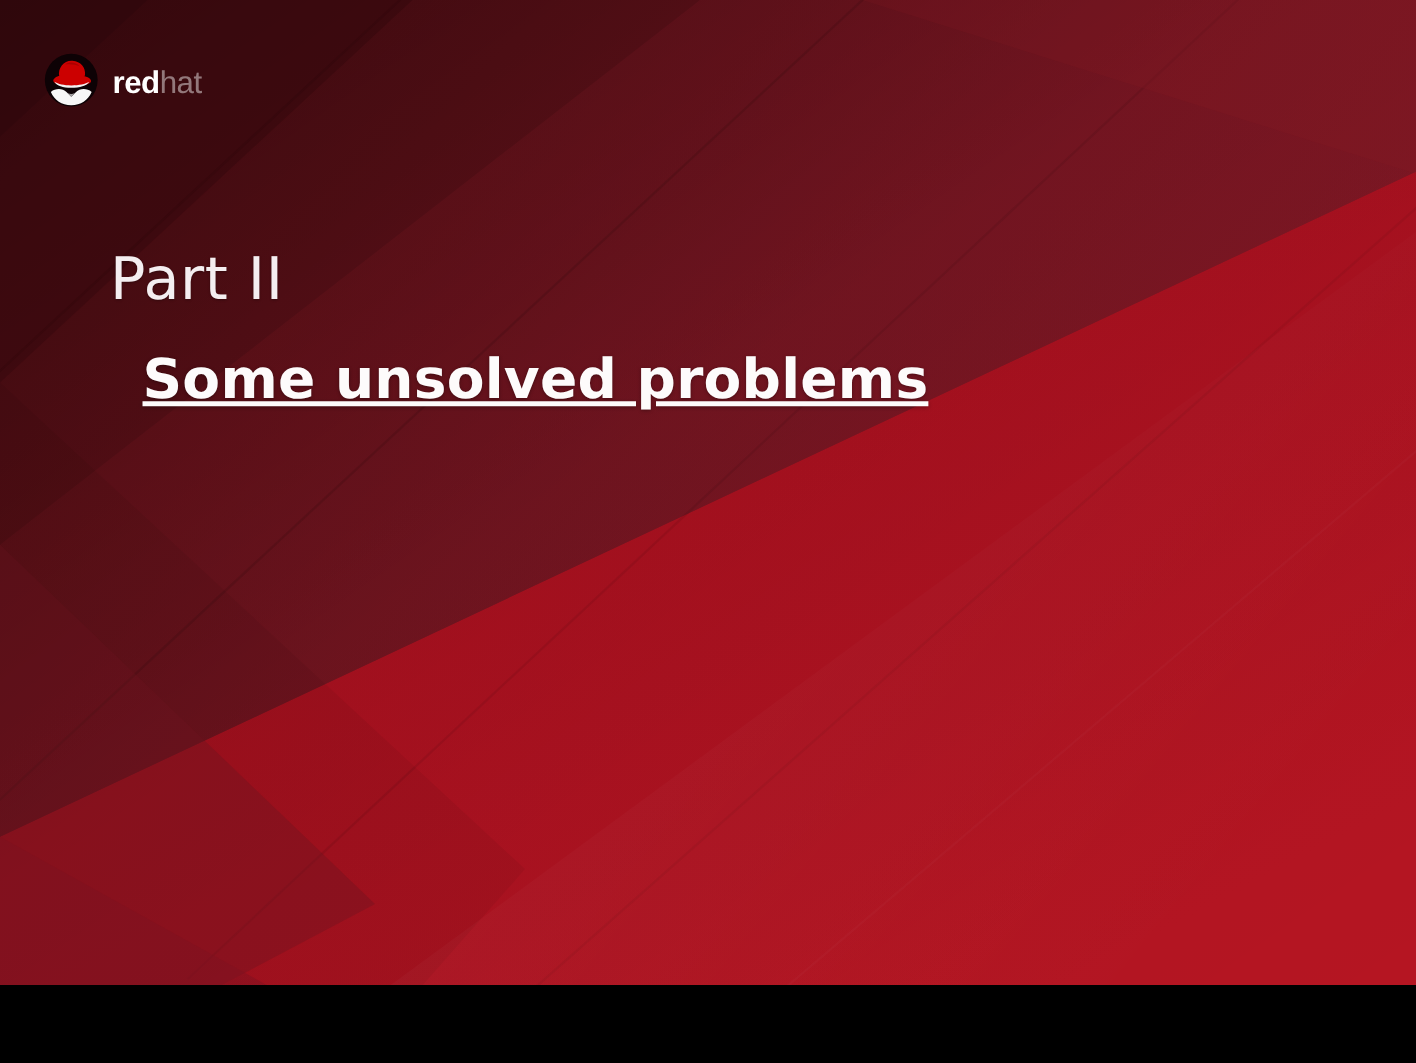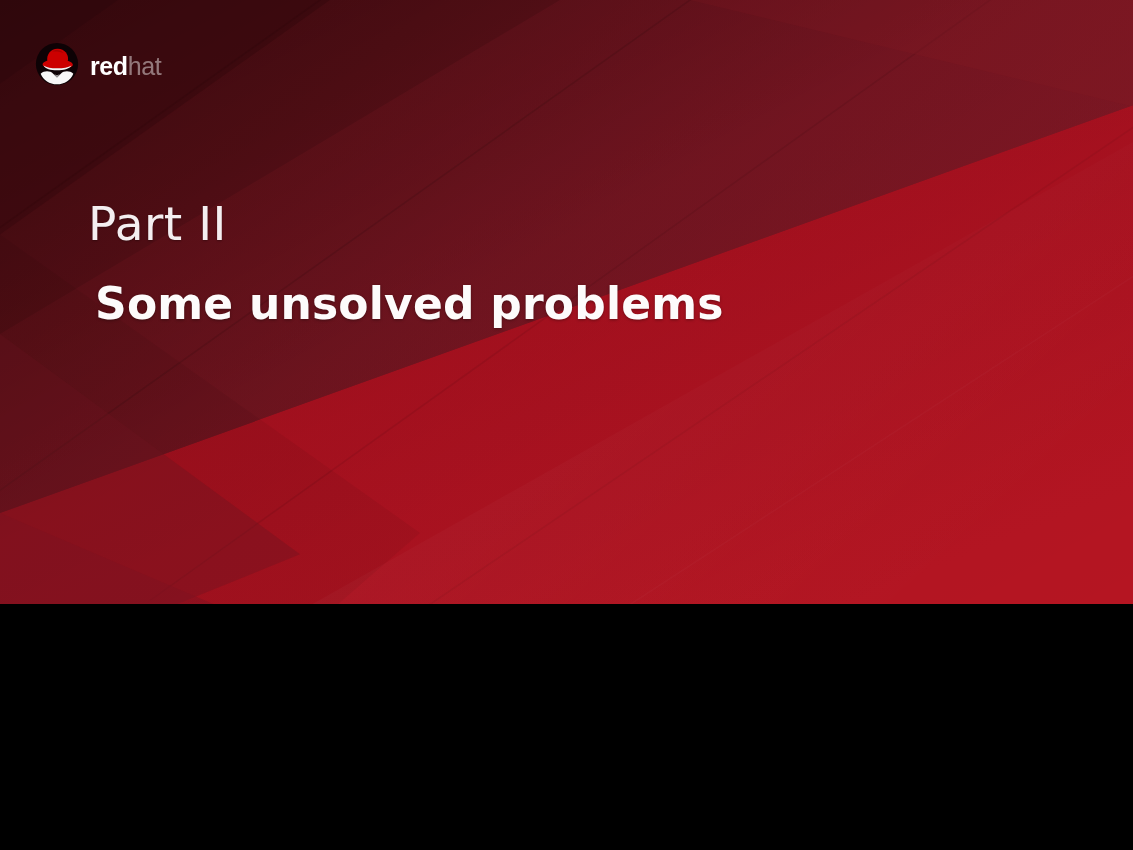--- a/index.html
+++ b/index.html
@@ -4,21 +4,21 @@
 <style>
   html, body {
     margin: 0;
     padding: 0;
     background: #000;
   }
 
   #slide {
     position: relative;
     width: 1133px;
-    height: 604px;
+    height: 788px;
     overflow: hidden;
     background: #7f1d1d;
     font-family: "Liberation Sans", sans-serif;
     -webkit-font-smoothing: antialiased;
   }
 
   
   #bg {
     position: absolute;
     inset: 0;
@@ -80,24 +80,25 @@
     white-space: nowrap;
   }
 
   #part-title {
     color: #fdfbfb;
     font-size: 44px;
     font-weight: bold;
     letter-spacing: 0.2px;
     line-height: 1.1;
     margin-top: 30px;
-    margin-left: 7px;
+    margin-left: 26px;
     font-family: "DejaVu Sans", sans-serif;
     text-shadow: 0 1px 3px rgba(0,0,0,0.35);
     white-space: nowrap;
+    text-decoration: underline;
   }
 </style>
 </head>
 <body>
 
 <div id="slide">
 
   <svg id="bg" viewBox="0 0 1133 850" preserveAspectRatio="none">
     <defs>
       <linearGradient id="gUpper" x1="0" y1="0" x2="1" y2="0.55">

